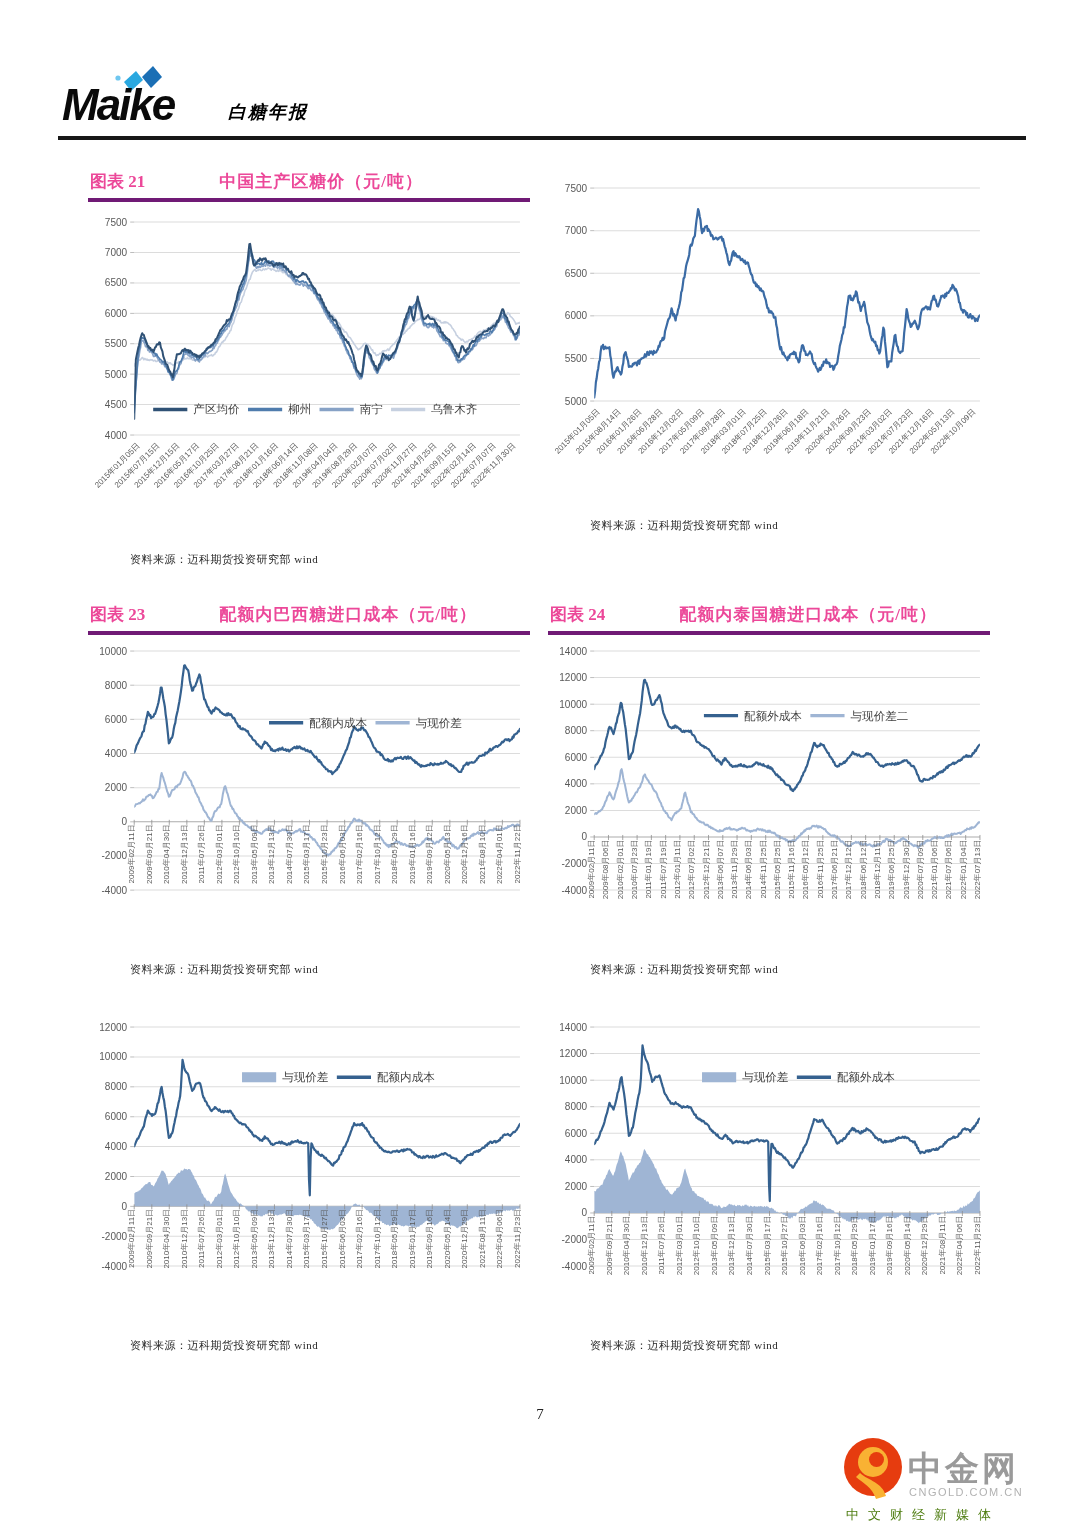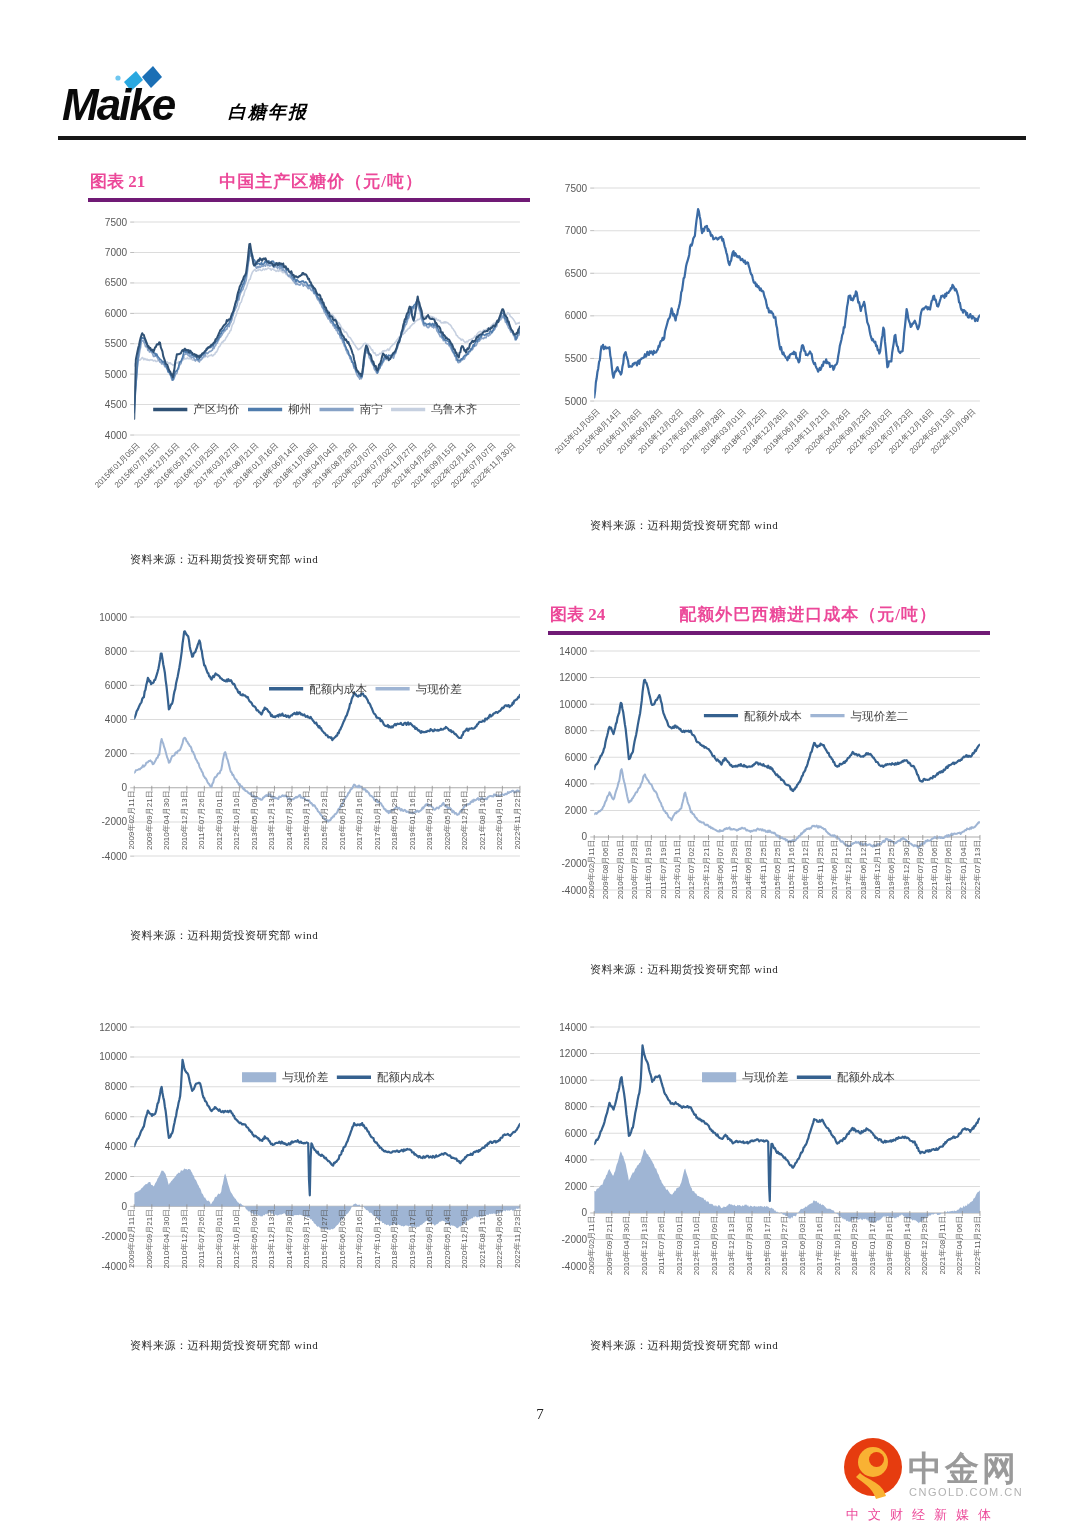--- a/index.html
+++ b/index.html
@@ -23,21 +23,21 @@
   .yt{font-family:"Liberation Sans",sans-serif;font-size:10px;fill:#595959;}
   .xt{font-family:"Liberation Sans",sans-serif;font-size:8px;fill:#595959;}
   .lg{font-family:"Liberation Sans",sans-serif;font-size:11.5px;fill:#3f3f3f;}
   .page-number{position:absolute;left:0;right:0;top:1406px;text-align:center;
        font-family:"Liberation Serif",serif;font-size:15px;color:#222;}
   .cngold{position:absolute;right:14px;top:1436px;width:226px;}
   .cg-name{font-family:"Liberation Sans",sans-serif;font-weight:bold;font-size:34px;
        fill:#9a9a9a;letter-spacing:3px;}
   .cg-domain{font-family:"Liberation Sans",sans-serif;font-size:11px;fill:#b2b2b2;
        letter-spacing:1.5px;}
-  .cg-tagline{font-family:"Liberation Sans",sans-serif;font-size:13px;color:#ec4899;
+  .cg-tagline{font-family:"Liberation Sans",sans-serif;font-size:13px;color:#4d7c0f;
        letter-spacing:9px;margin-top:0px;padding-left:6px;white-space:nowrap;}
 </style>
 </head>
 <body>
 
 <header class="page-header">
   <svg class="logo-svg" width="168" height="62" viewBox="0 0 168 62">
     <circle cx="58" cy="14" r="2.6" fill="#6fc7f0"></circle>
     <path d="M64 18 L76 7 L83 16 L71 27 Z" fill="#29a8e0"></path>
     <path d="M82 13 L93 2 L102 13 L91 24 Z" fill="#1b6fb5"></path>
@@ -159,20 +159,24 @@
           <text x="322.1" y="237" text-anchor="end" class="xt" transform="rotate(-45 322.1 237)">2020年09月23日</text>
           <text x="342.9" y="237" text-anchor="end" class="xt" transform="rotate(-45 342.9 237)">2021年03月02日</text>
           <text x="363.7" y="237" text-anchor="end" class="xt" transform="rotate(-45 363.7 237)">2021年07月23日</text>
           <text x="384.4" y="237" text-anchor="end" class="xt" transform="rotate(-45 384.4 237)">2021年12月16日</text>
           <text x="405.2" y="237" text-anchor="end" class="xt" transform="rotate(-45 405.2 237)">2022年05月13日</text>
           <text x="426.0" y="237" text-anchor="end" class="xt" transform="rotate(-45 426.0 237)">2022年10月09日</text>
         </svg></div>
     <div class="fig-source">资料来源：迈科期货投资研究部 wind</div>
   </section>
   <section class="fig">
+    <div class="fig-head">
+      <span class="fig-label">图表 23</span>
+      <span class="fig-title">配额内巴西糖进口成本（元/吨）</span>
+    </div>
     <div class="fig-plot"><svg viewBox="0 0 440 312" width="100%" xmlns="http://www.w3.org/2000/svg">
           <clipPath id="cp2">
             <rect x="46" y="7" width="384" height="244"></rect>
           </clipPath>
           <line x1="46" y1="248.0" x2="430" y2="248.0" stroke="#dcdcdc" stroke-width="1"></line>
           <line x1="42" y1="248.0" x2="46" y2="248.0" stroke="#bdbdbd" stroke-width="1"></line>
           <text x="39" y="248.0" dy="3.5" text-anchor="end" class="yt">-4000</text>
           <line x1="46" y1="214.0" x2="430" y2="214.0" stroke="#dcdcdc" stroke-width="1"></line>
           <line x1="42" y1="214.0" x2="46" y2="214.0" stroke="#bdbdbd" stroke-width="1"></line>
           <text x="39" y="214.0" dy="3.5" text-anchor="end" class="yt">-2000</text>
@@ -247,21 +251,21 @@
           <line x1="180.2" y1="81.39999999999999" x2="214.2" y2="81.39999999999999" stroke="#35618f" stroke-width="3.4"></line>
           <text x="220.2" y="81.39999999999999" dy="4" class="lg">配额内成本</text>
           <line x1="286.2" y1="81.39999999999999" x2="320.2" y2="81.39999999999999" stroke="#9fb5d4" stroke-width="3.4"></line>
           <text x="326.2" y="81.39999999999999" dy="4" class="lg">与现价差</text>
         </svg></div>
     <div class="fig-source">资料来源：迈科期货投资研究部 wind</div>
   </section>
   <section class="fig">
     <div class="fig-head">
       <span class="fig-label">图表 24</span>
-      <span class="fig-title">配额外巴西糖进口成本（元/吨）</span>
+      <span class="fig-title">配额内泰国糖进口成本（元/吨）</span>
     </div>
     <div class="fig-plot"><svg viewBox="0 0 440 312" width="100%" xmlns="http://www.w3.org/2000/svg">
           <clipPath id="cp3">
             <rect x="46" y="7" width="384" height="244"></rect>
           </clipPath>
           <line x1="46" y1="248.0" x2="430" y2="248.0" stroke="#dcdcdc" stroke-width="1"></line>
           <line x1="42" y1="248.0" x2="46" y2="248.0" stroke="#bdbdbd" stroke-width="1"></line>
           <text x="39" y="248.0" dy="3.5" text-anchor="end" class="yt">-4000</text>
           <line x1="46" y1="221.6" x2="430" y2="221.6" stroke="#dcdcdc" stroke-width="1"></line>
           <line x1="42" y1="221.6" x2="46" y2="221.6" stroke="#bdbdbd" stroke-width="1"></line>

